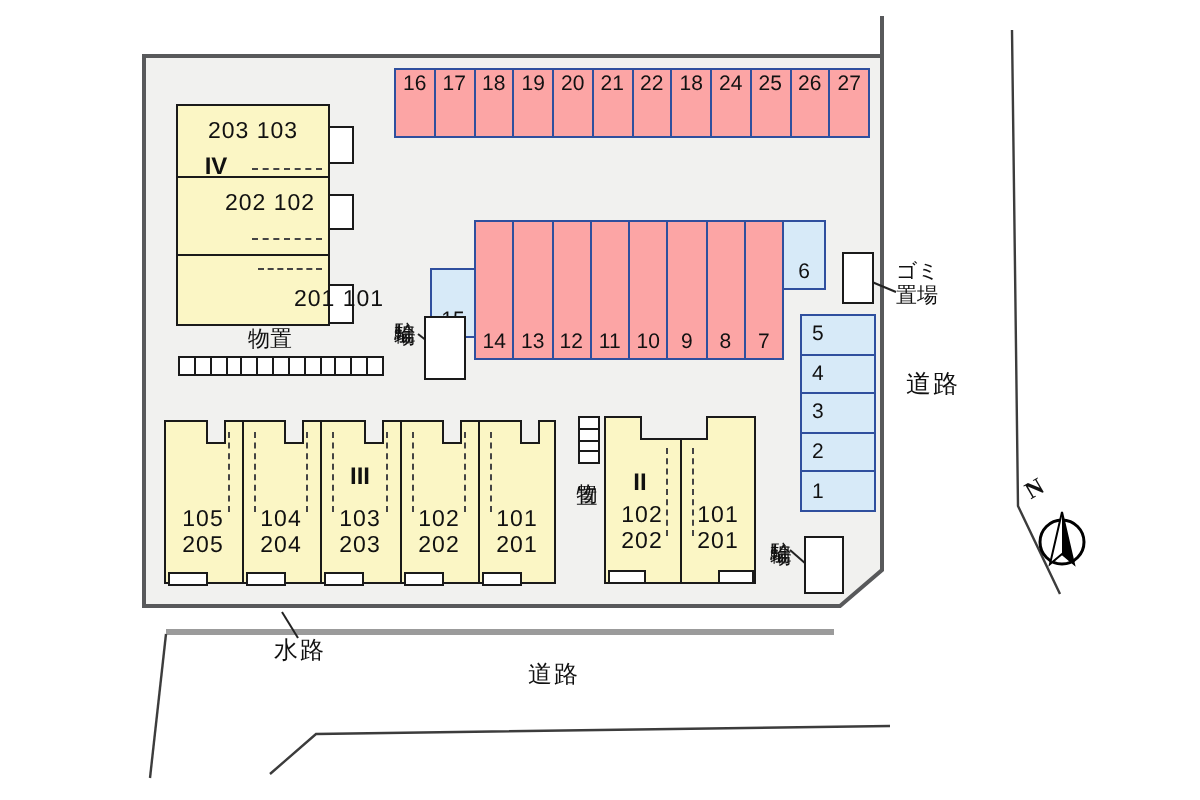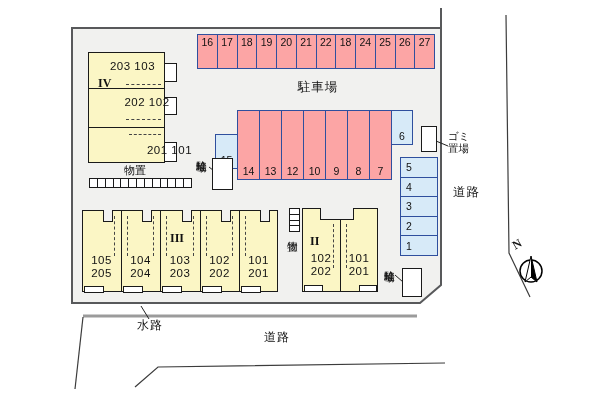--- a/index.html
+++ b/index.html
@@ -24,21 +24,21 @@
     justify-content:center;align-items:flex-end;padding-bottom:2px;font-size:10.5px;}
   
   .bldg{position:absolute;background:#fbf6c5;border:1px solid #1a1a1a;}
   .notch{position:absolute;background:#f1f1ef;border:1px solid #1a1a1a;border-top:none;}
   .tab{position:absolute;background:#ffffff;border:1px solid #1a1a1a;}
   .vdash{position:absolute;border-left:1px dashed #444;width:0;}
   .hdash{position:absolute;border-top:1px dashed #444;height:0;}
   .vline{position:absolute;background:#1a1a1a;width:1px;}
   .hline{position:absolute;background:#1a1a1a;height:1px;}
   .rooms{position:absolute;text-align:center;font-size:11.5px;line-height:12.5px;letter-spacing:0.5px;}
-  .numeral{position:absolute;text-align:left;font-family:Liberation Serif, serif;
+  .numeral{position:absolute;text-align:center;font-family:Liberation Sans, sans-serif;
     font-weight:bold;font-size:12px;}
   .jlabel{position:absolute;font-size:12px;letter-spacing:1px;white-space:nowrap;}
   .jsmall{position:absolute;font-size:10.5px;line-height:12px;white-space:nowrap;}
   .vtext{writing-mode:vertical-rl;text-orientation:upright;letter-spacing:1px;}
   
   .shedrow{position:absolute;display:flex;background:#fff;border:1px solid #1a1a1a;}
   .shedrow .shed{flex:1;border-left:1px solid #1a1a1a;}
   .shedrow .shed:first-child{border-left:none;}
   .shedcol{position:absolute;display:flex;flex-direction:column;background:#fff;border:1px solid #1a1a1a;}
   .shedcol .shed{flex:1;border-top:1px solid #1a1a1a;}
@@ -80,27 +80,27 @@
     <div class="pcell">20</div>
     <div class="pcell">21</div>
     <div class="pcell">22</div>
     <div class="pcell">18</div>
     <div class="pcell">24</div>
     <div class="pcell">25</div>
     <div class="pcell">26</div>
     <div class="pcell">27</div>
   </div>
 
-  <div class="jlabel" style="left:287px;top:79px;width:62px;text-align:center;font-size:12.5px;">駐車場</div>
 
   <div class="pbox" style="left:215px;top:110px;width:23px;height:35px;margin-top:24px;">15</div>
   <div class="prow bot-align" style="left:237px;top:110px;width:155px;height:70px;">
     <div class="pcell">14</div>
     <div class="pcell">13</div>
     <div class="pcell">12</div>
+    <div class="pcell">11</div>
     <div class="pcell">10</div>
     <div class="pcell">9</div>
     <div class="pcell">8</div>
     <div class="pcell">7</div>
   </div>
   <div class="pbox" style="left:391px;top:110px;width:22px;height:35px;">6</div>
 
   <div class="pcol" style="left:400px;top:157px;width:38px;height:99px;">
     <div class="pcell">5</div>
     <div class="pcell">4</div>
@@ -116,22 +116,22 @@
   </div>
 
   <div class="jlabel" style="left:453px;top:184px;font-size:12.5px;">道路</div>
 
   <div class="bldg" style="left:88px;top:52px;width:77px;height:111px;"></div>
   <div class="hline" style="left:88px;top:88px;width:77px;"></div>
   <div class="hline" style="left:88px;top:127px;width:77px;"></div>
   <div class="tab" style="left:164px;top:63px;width:13px;height:19px;"></div>
   <div class="tab" style="left:164px;top:97px;width:13px;height:18px;"></div>
   <div class="tab" style="left:164px;top:142px;width:13px;height:20px;"></div>
-  <div class="rooms" style="left:90px;top:60px;width:85px;">203 103</div>
-  <div class="rooms" style="left:102px;top:96px;width:73px;padding-left:17px;">202 102</div>
+  <div class="rooms" style="left:90px;top:60px;width:73px;">203 103</div>
+  <div class="rooms" style="left:90px;top:96px;width:73px;padding-left:17px;">202 102</div>
   <div class="rooms" style="left:90px;top:144px;width:73px;margin-left:43px;">201 101</div>
   <div class="numeral" style="left:98px;top:76px;width:20px;">IV</div>
   <div class="hdash" style="left:126px;top:84px;width:35px;"></div>
   <div class="hdash" style="left:126px;top:119px;width:35px;"></div>
   <div class="hdash" style="left:129px;top:134px;width:32px;"></div>
 
   <div class="jsmall" style="left:124px;top:164px;font-size:11px;">物置</div>
   <div class="shedrow" style="left:89px;top:178px;width:103px;height:10px;">
     <div class="shed"></div>
       <div class="shed"></div>

